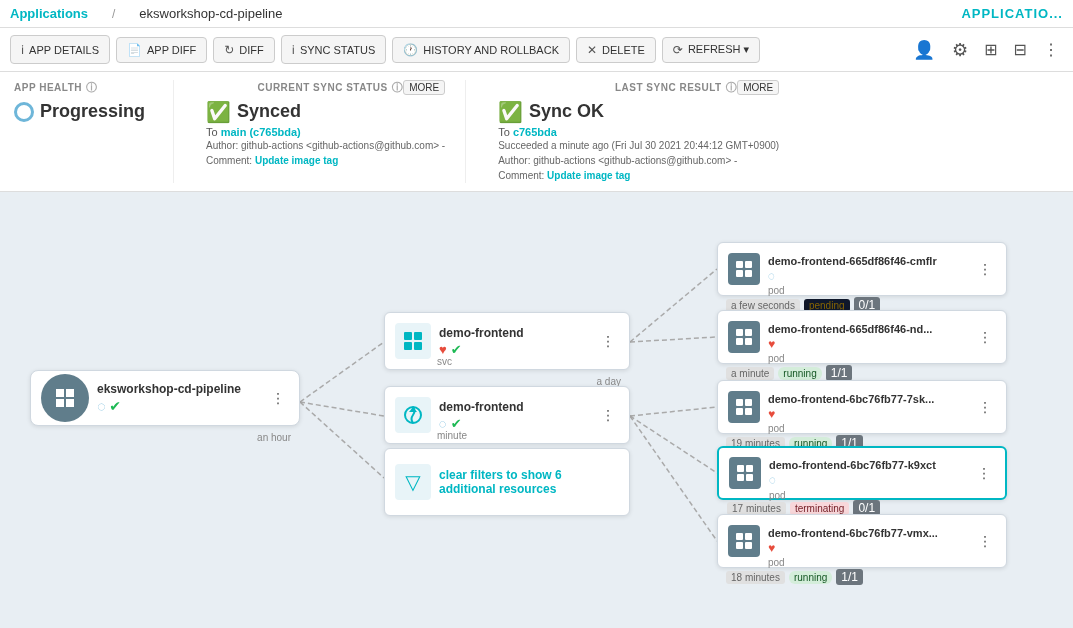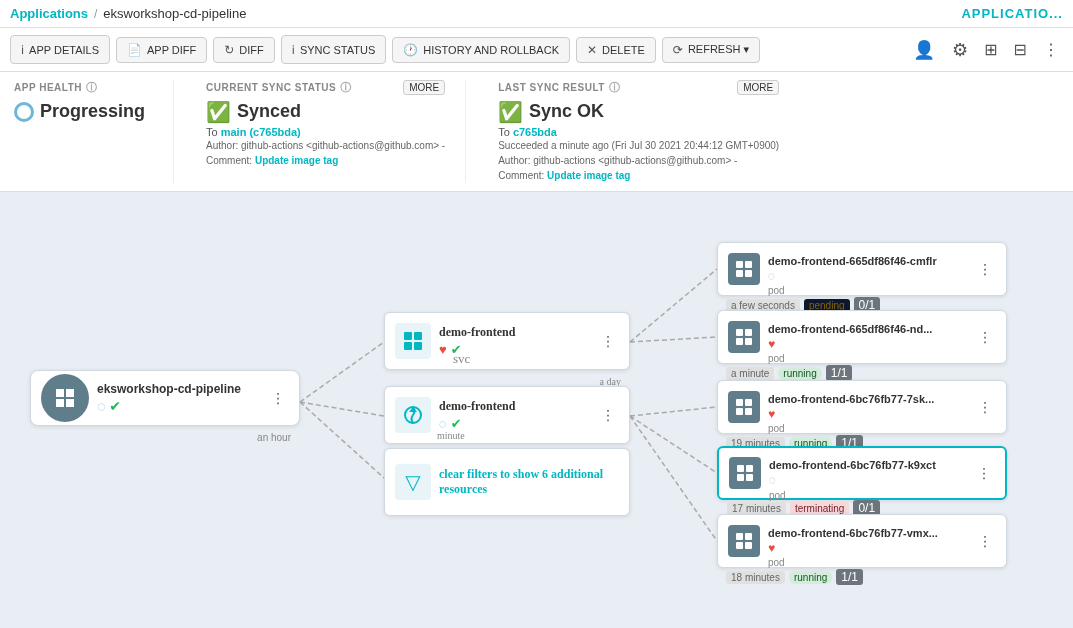--- a/index.html
+++ b/index.html
@@ -8,21 +8,21 @@
     
     .top-nav {
       background: #fff;
       border-bottom: 1px solid #ddd;
       display: flex;
       align-items: center;
       justify-content: space-between;
       padding: 0 10px;
       height: 28px;
     }
-    .breadcrumb { display: flex; align-items: center; gap: 6px; }
+    .breadcrumb { display: flex; align-items: center; gap: 24px; }
     .breadcrumb-app { color: #00b7c3; font-weight: 600; font-size: 13px; cursor: pointer; }
     .breadcrumb-sep { color: #999; }
     .breadcrumb-current { color: #333; font-size: 13px; font-weight: 500; }
     .top-nav-right { color: #00b7c3; font-weight: 700; font-size: 13px; letter-spacing: 1px; }
 
     
     .toolbar {
       background: #fff;
       border-bottom: 1px solid #ddd;
       display: flex;
@@ -97,21 +97,21 @@
     .status-more-btn {
       font-size: 10px;
       border: 1px solid #ccc;
       border-radius: 3px;
       padding: 1px 5px;
       cursor: pointer;
       color: #333;
       background: #f5f5f5;
       float: right;
     }
-    .status-header-row { display: flex; justify-content: space-between; align-items: flex-start; }
+    .status-header-row { display: flex; justify-content: flex-end; align-items: flex-start; margin-left: 19px; }
 
     
     .canvas {
       background: #e8eef3;
       position: relative;
       height: calc(100vh - 172px);
       overflow: hidden;
     }
 
     
@@ -147,21 +147,20 @@
     .node-root-title { font-size: 12px; font-weight: 600; color: #333; }
     .node-root-badges { display: flex; gap: 4px; margin-top: 2px; }
     .badge-circle-blue { color: #6eb6d9; font-size: 14px; }
     .badge-check { color: #1db954; font-size: 14px; }
     .node-root-time { font-size: 10px; color: #888; position: absolute; bottom: -18px; right: 8px; }
 
     
     .node-mid {
       width: 246px;
       border-radius: 6px;
-      font-family: Liberation Serif, serif;
     }
     .node-svc { left: 384px; top: 120px; height: 58px; }
     .node-deploy { left: 384px; top: 194px; height: 58px; }
     .node-filter { left: 384px; top: 256px; height: 58px; }
 
     .node-mid-icon {
       width: 36px; height: 36px;
       background: #e8f4f8;
       border-radius: 4px;
       display: flex; align-items: center; justify-content: center;
@@ -389,21 +388,21 @@
     </div>
     <div class="node-content">
       <div class="node-mid-title">demo-frontend</div>
       <div class="node-mid-badges">
         <span style="color:#e74c3c; font-size:13px;">♥</span>
         <span style="color:#1db954; font-size:13px;">✔</span>
       </div>
     </div>
     <span class="three-dots">⋮</span>
     <span style="font-size:10px; color:#888; position:absolute; bottom:-18px; right:8px;">a day</span>
-    <span style="font-size:13px; color:#888; position:absolute; bottom:2px; left:68px;">svc</span>
+    <span style="font-size:10px; color:#888; position:absolute; bottom:2px; left:52px;">svc</span>
   </div>
 
   <div class="node node-mid node-deploy" style="position:absolute; left:384px; top:194px; width:246px; height:58px;">
     <div class="node-mid-icon" style="background:#e8f4f8;">
       <svg width="22" height="22" viewBox="0 0 22 22" fill="none" stroke="#00b7c3" stroke-width="2">
         <circle cx="11" cy="11" r="8"></circle>
         <path d="M11 3 Q14 7 11 11 Q8 15 11 19" fill="none"></path>
         <path d="M15 8 L11 3 L7 8" fill="#00b7c3" stroke="none"></path>
       </svg>
     </div>

